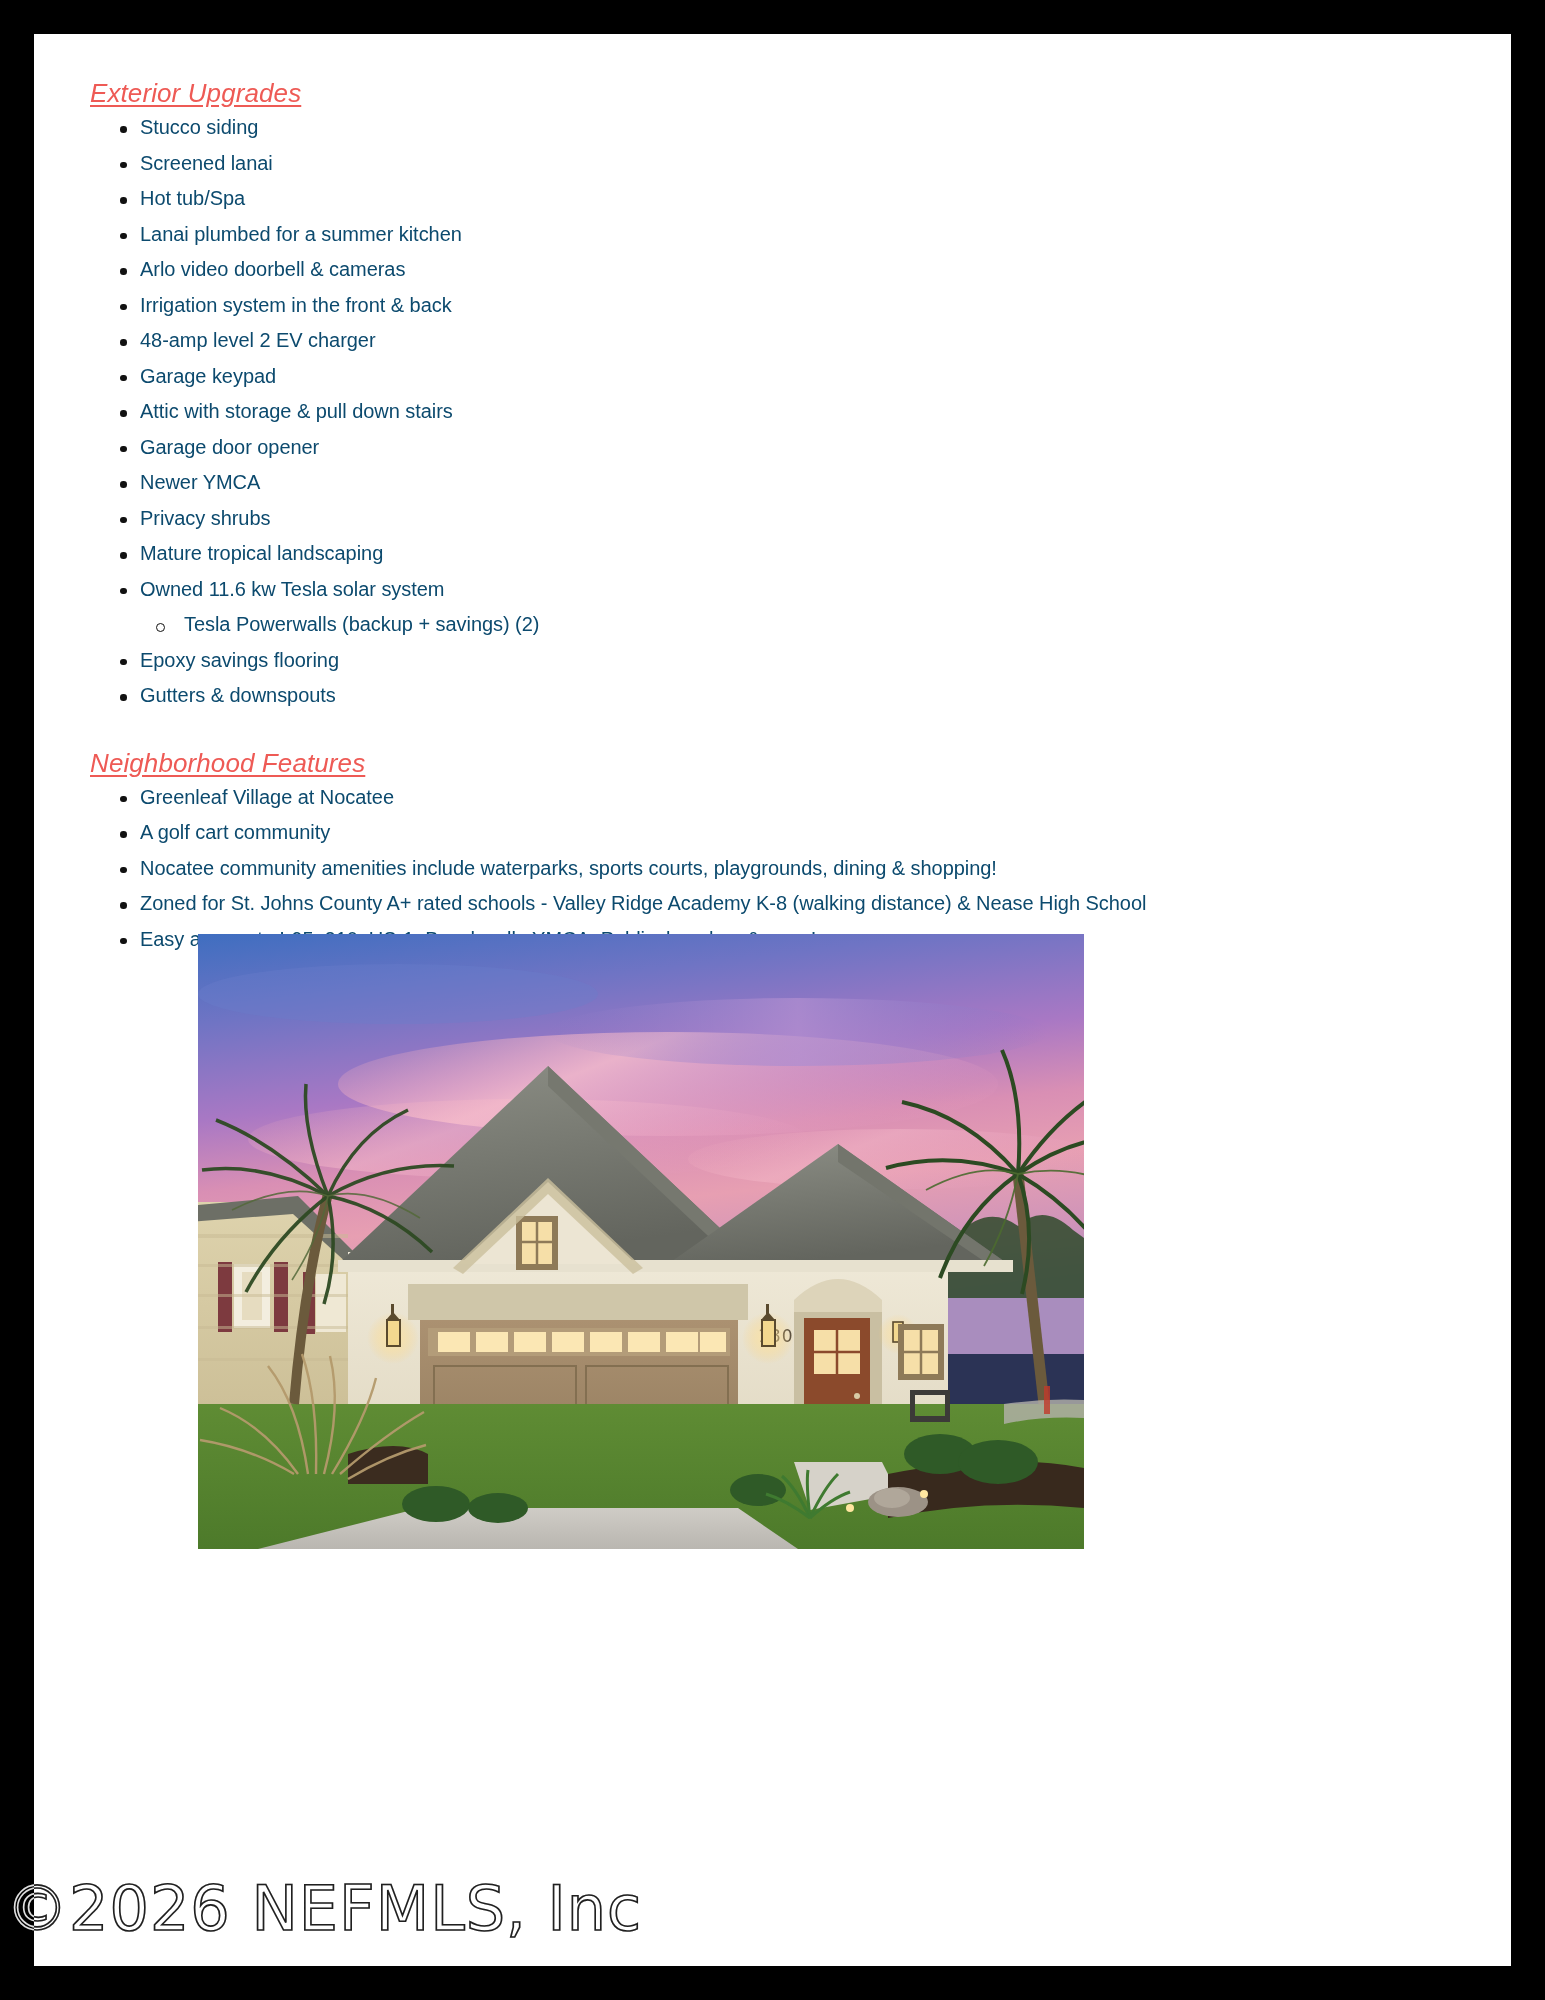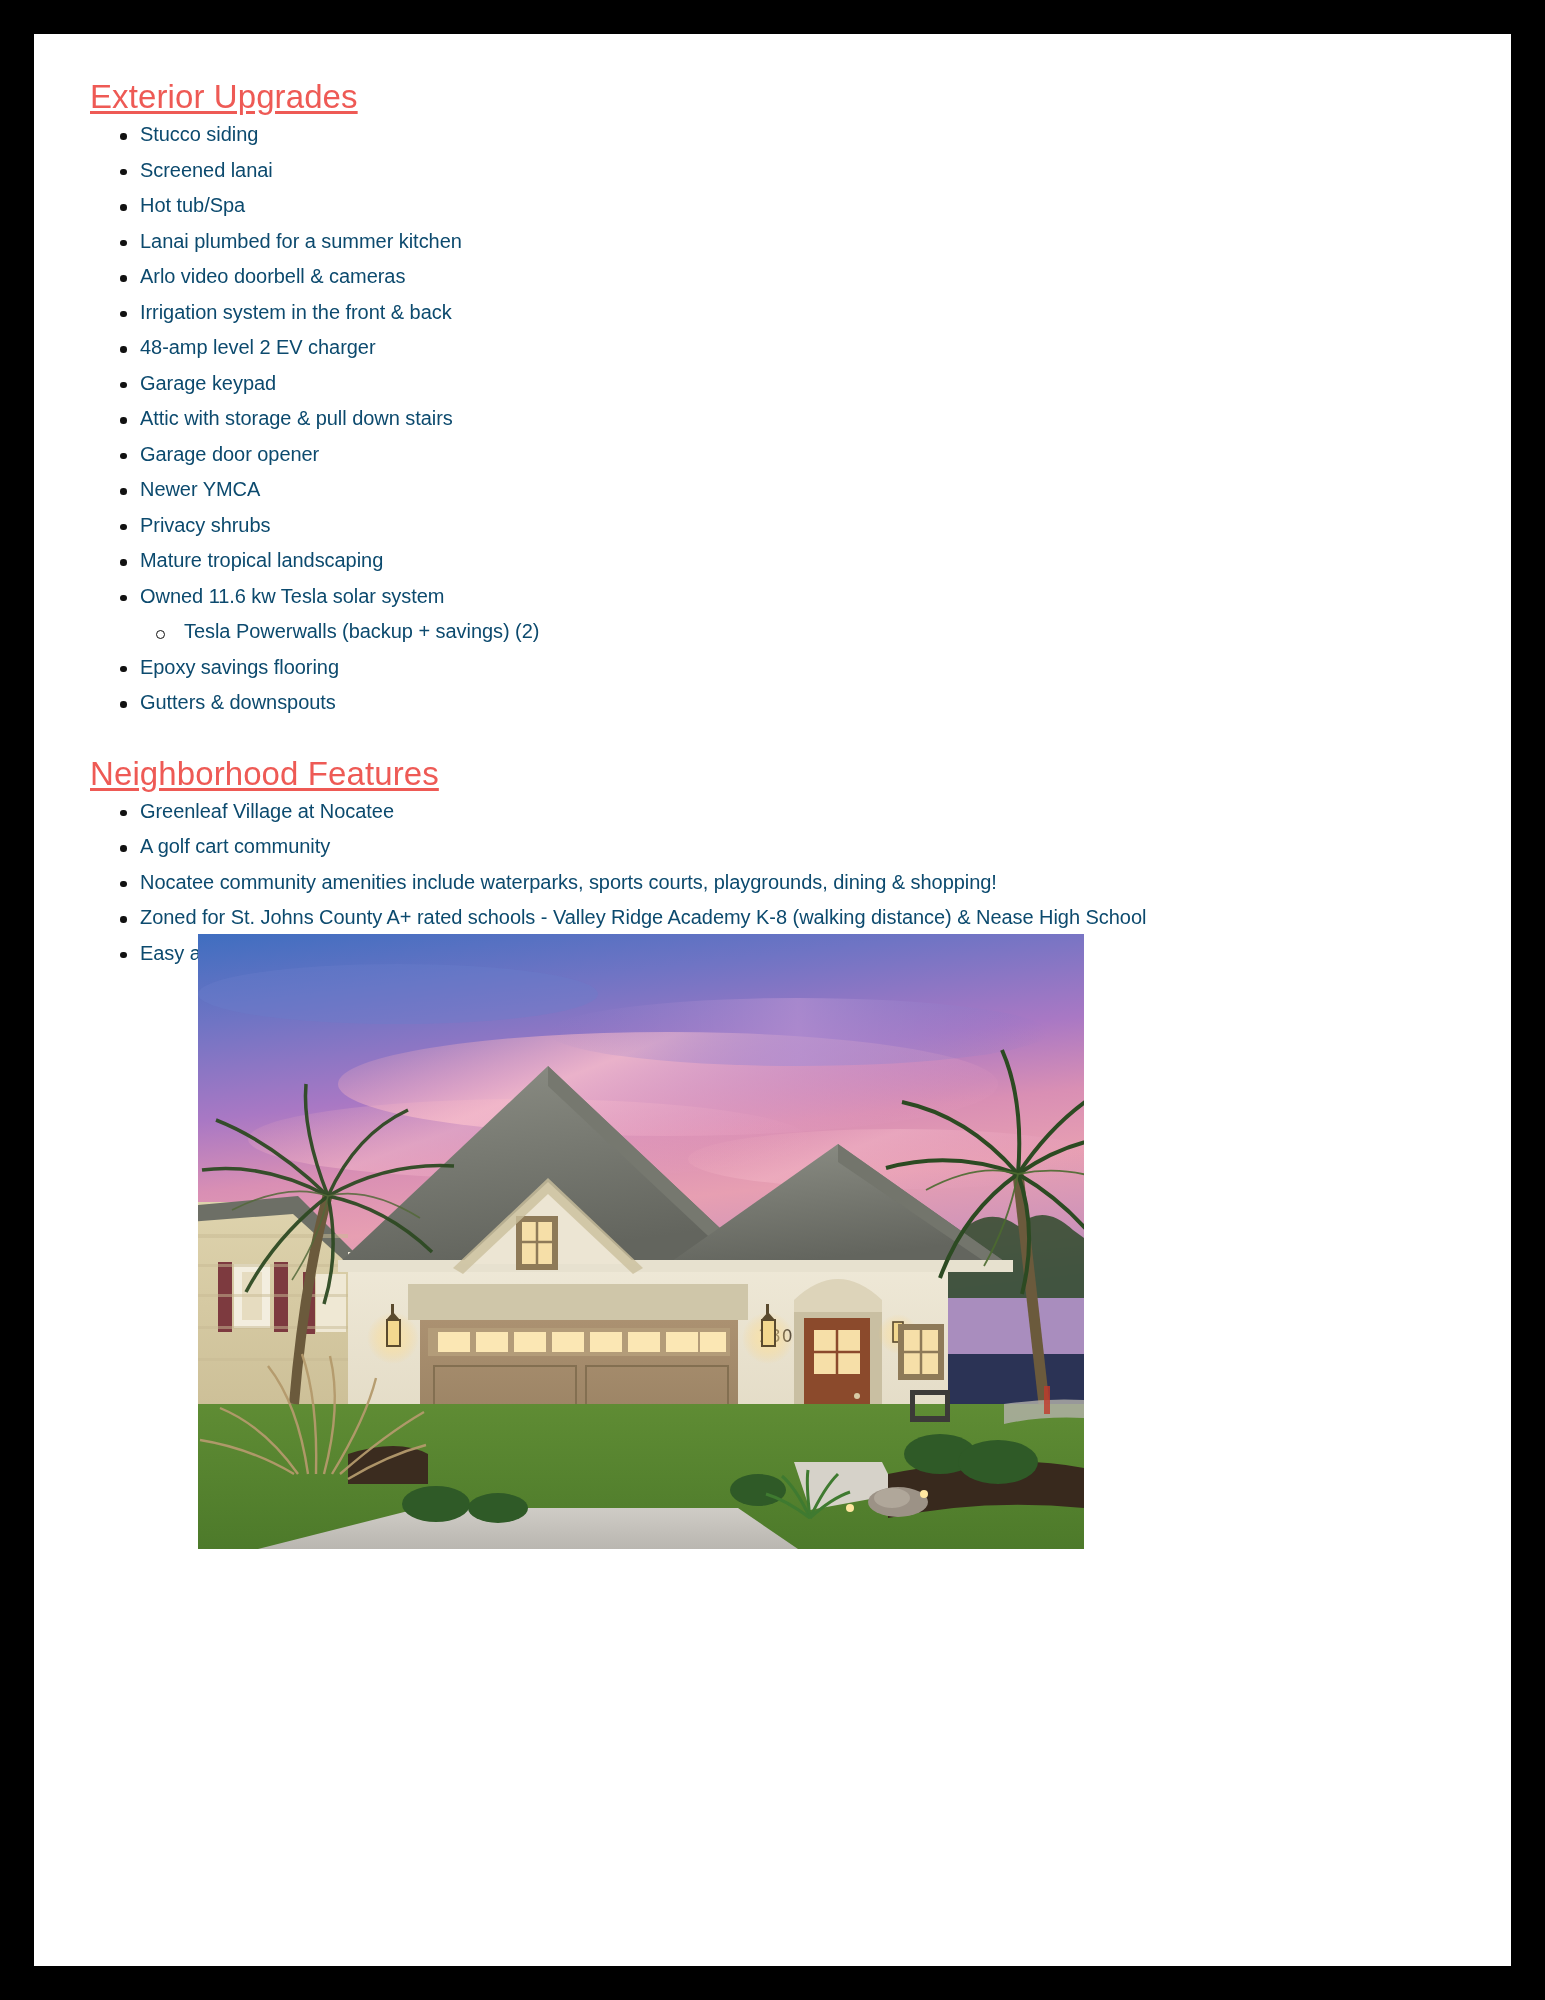--- a/index.html
+++ b/index.html
@@ -24,27 +24,28 @@
     background:#ffffff;
     overflow:hidden;
   }
   .content {
     position:absolute;
     left:56px; top:46px;
     width:1370px;
   }
   h2.section-heading {
     color:#ee5a55;
-    font-size:33px;
+    font-size:26px;
     font-weight:400;
     letter-spacing:0.1px;
     text-decoration:underline;
     text-underline-offset:3px;
     line-height:1.0;
     margin:0 0 4px 0;
+    font-style:italic;
   }
   ul.bullets {
     list-style:none;
     margin:0; padding:0;
   }
   ul.bullets > li {
     position:relative;
     padding-left:50px;
     font-size:20px;
     line-height:35.5px;
@@ -378,13 +379,14 @@
         <path d="M806 470 q40 -6 80 -4 v18 q-44 -2 -80 6 z" fill="#b4b1ab" opacity="0.8"></path>
         <rect x="846" y="452" width="6" height="28" fill="#c0392b" opacity="0.8"></rect>
 
         <circle cx="652" cy="574" r="4" fill="#ffe6a0"></circle>
         <circle cx="726" cy="560" r="4" fill="#ffe6a0"></circle>
       </svg>
     </div>
 
   </div>
 
+  <div class="watermark">©2026 NEFMLS, Inc</div>
 </div>
 
 </body></html>

